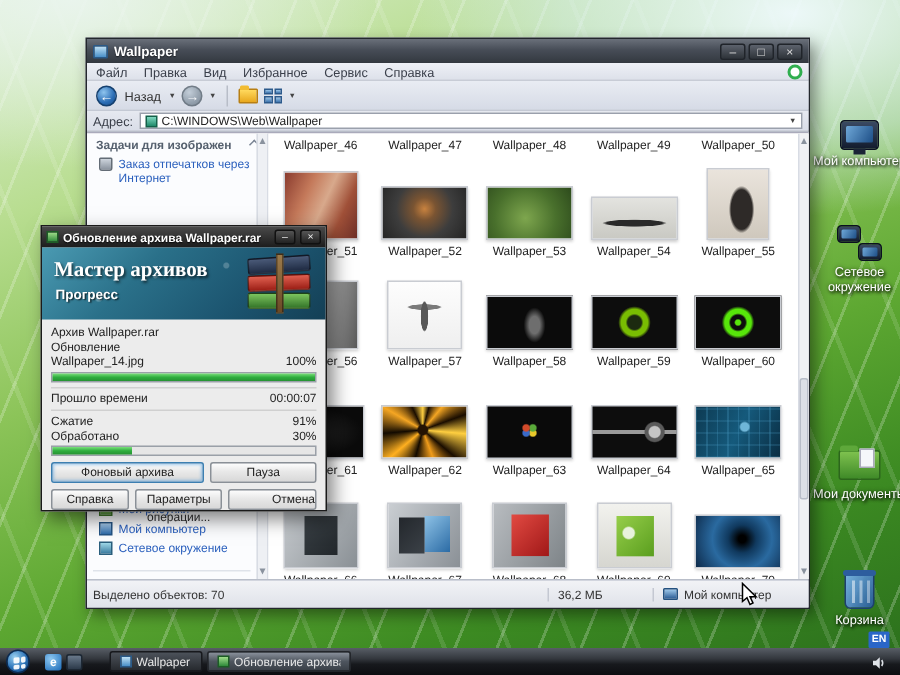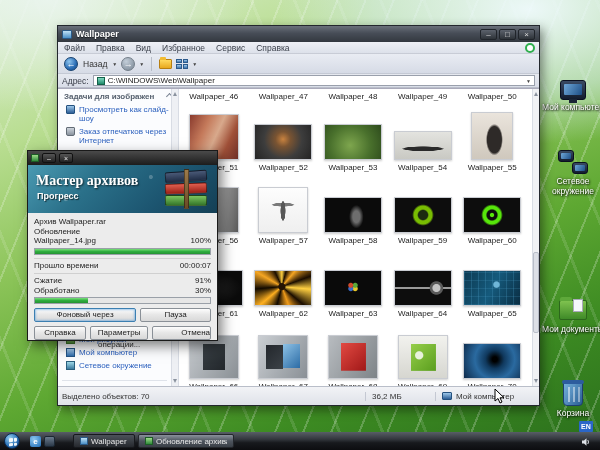--- a/index.html
+++ b/index.html
@@ -264,24 +264,20 @@
     </div>
 
     <div class="content">
 
       <div class="pane">
         <div class="phead">
           <span>Задачи для изображен</span>
           <span class="chev up"></span>
         </div>
         <div class="pitem">
-          <span class="pic monitor"></span>
-          <span>Просмотреть как слайд-шоу</span>
-        </div>
-        <div class="pitem">
           <span class="pic printer"></span>
           <span>Заказ отпечатков через Интернет</span>
         </div>
 
         <div class="places">
           <div class="pitem">
             <span class="pic pics"></span>
             <span>Мои рисунки</span>
           </div>
           <div class="pitem">
@@ -422,20 +418,21 @@
       <span class="s3">
         <span class="cicon"></span>
         <span>Мой компьютер</span>
       </span>
     </div>
   </div>
 
   <div class="rar">
     <div class="rtitle">
       <div class="ricon"></div>
+      <div class="rtext">Обновление архива Wallpaper.rar</div>
       <div class="rbtn">–</div>
       <div class="rbtn">×</div>
     </div>
     <div class="rhead">
       <div class="h1">Мастер архивов</div>
       <div class="h2">Прогресс</div>
       <div class="books">
         <div class="book b1"></div>
           <div class="book b2"></div>
           <div class="book b3"></div>
@@ -467,21 +464,21 @@
         <span>91%</span>
       </div>
       <div class="rrow">
         <span>Обработано</span>
         <span>30%</span>
       </div>
       <div class="pbar">
           <div class="pfill fill30"></div>
         </div>
       <div class="btnrow">
-        <div class="btn default bg">Фоновый через</div>
+        <div class="btn default bg">Фоновый архива</div>
         <div class="btn pause">Пауза</div>
       </div>
       <div class="btnrow">
         <div class="btn help">Справка</div>
         <div class="btn opts">Параметры операции...</div>
         <div class="btn cancel">Отмена</div>
       </div>
     </div>
   </div>
 

